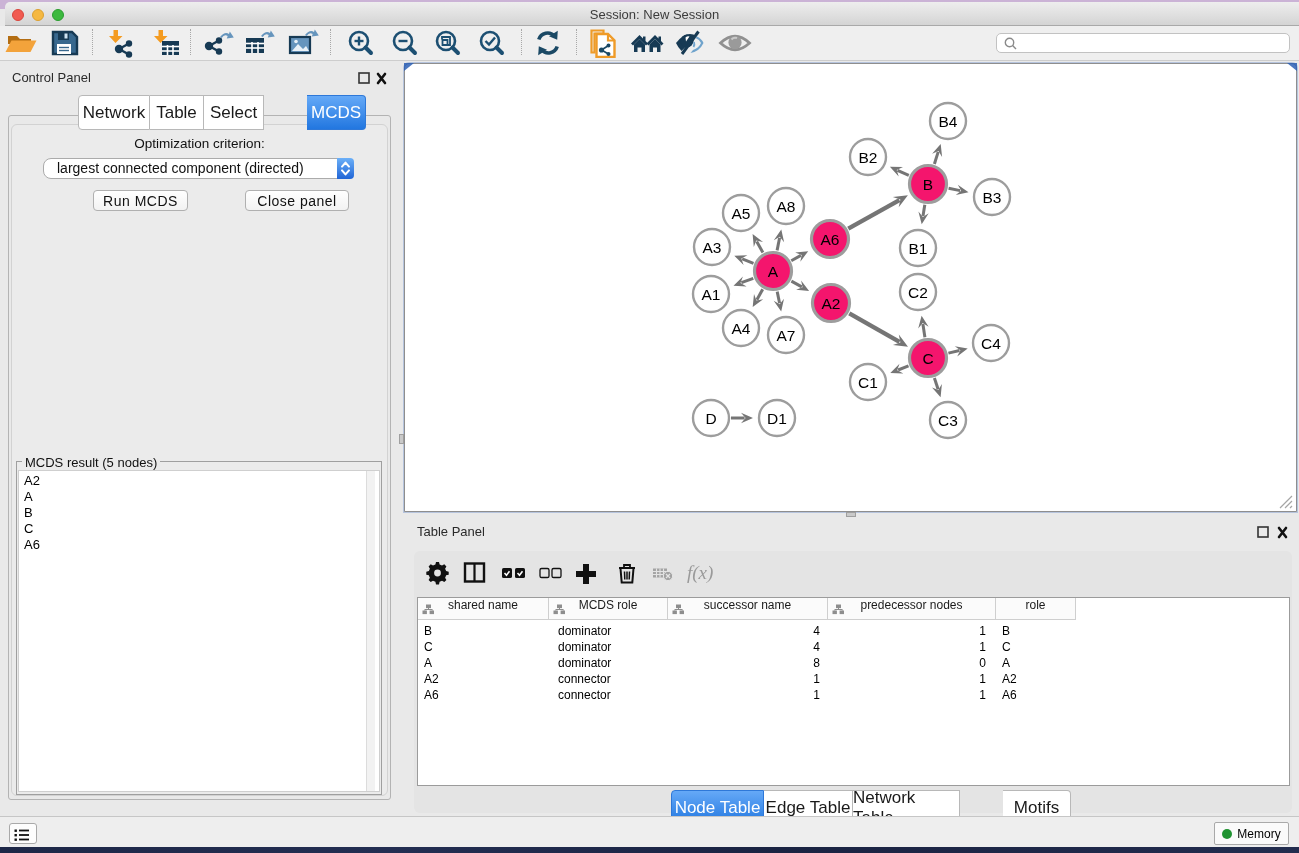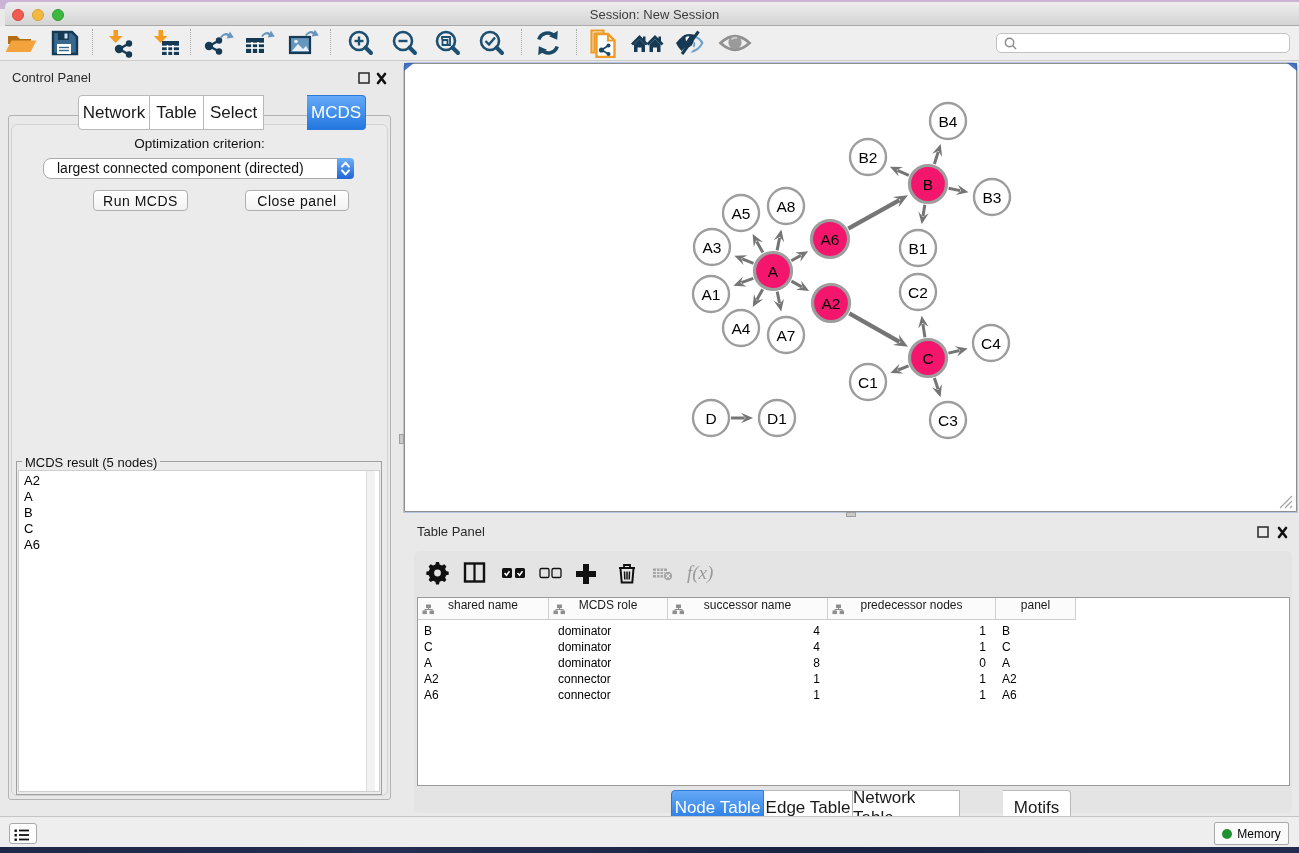--- a/index.html
+++ b/index.html
@@ -471,21 +471,21 @@
       <div class="th" style="left:410px;width:168px">
         <svg width="13" height="11" viewBox="0 0 13 11" style="position:absolute;left:4px;top:6px">
           <rect x="4" y="0.5" width="5" height="3.6" fill="#8e8e8e"></rect>
           <rect x="0.5" y="6.5" width="4.4" height="3.6" fill="#8e8e8e"></rect>
           <rect x="7.6" y="6.5" width="4.4" height="3.6" fill="#8e8e8e"></rect>
           <path d="M6.5 4 v2 M2.8 6.5 v-1 h7.5 v1" stroke="#8e8e8e" fill="none" stroke-width="1"></path>
         </svg>
         <span>predecessor nodes</span>
       </div>
       <div class="th" style="left:578px;width:80px">
-        <span>panel</span>
+        <span>role</span>
       </div>
     </div>
   <div id="tableRows">
       <div class="trow" style="left:6px;top:25px">B</div>
       <div class="trow" style="left:140px;top:25px">dominator</div>
       <div class="trow" style="left:250px;width:152px;top:25px;text-align:right">4</div>
       <div class="trow" style="left:410px;width:158px;top:25px;text-align:right">1</div>
       <div class="trow" style="left:584px;top:25px">B</div>
       <div class="trow" style="left:6px;top:41px">C</div>
       <div class="trow" style="left:140px;top:41px">dominator</div>

